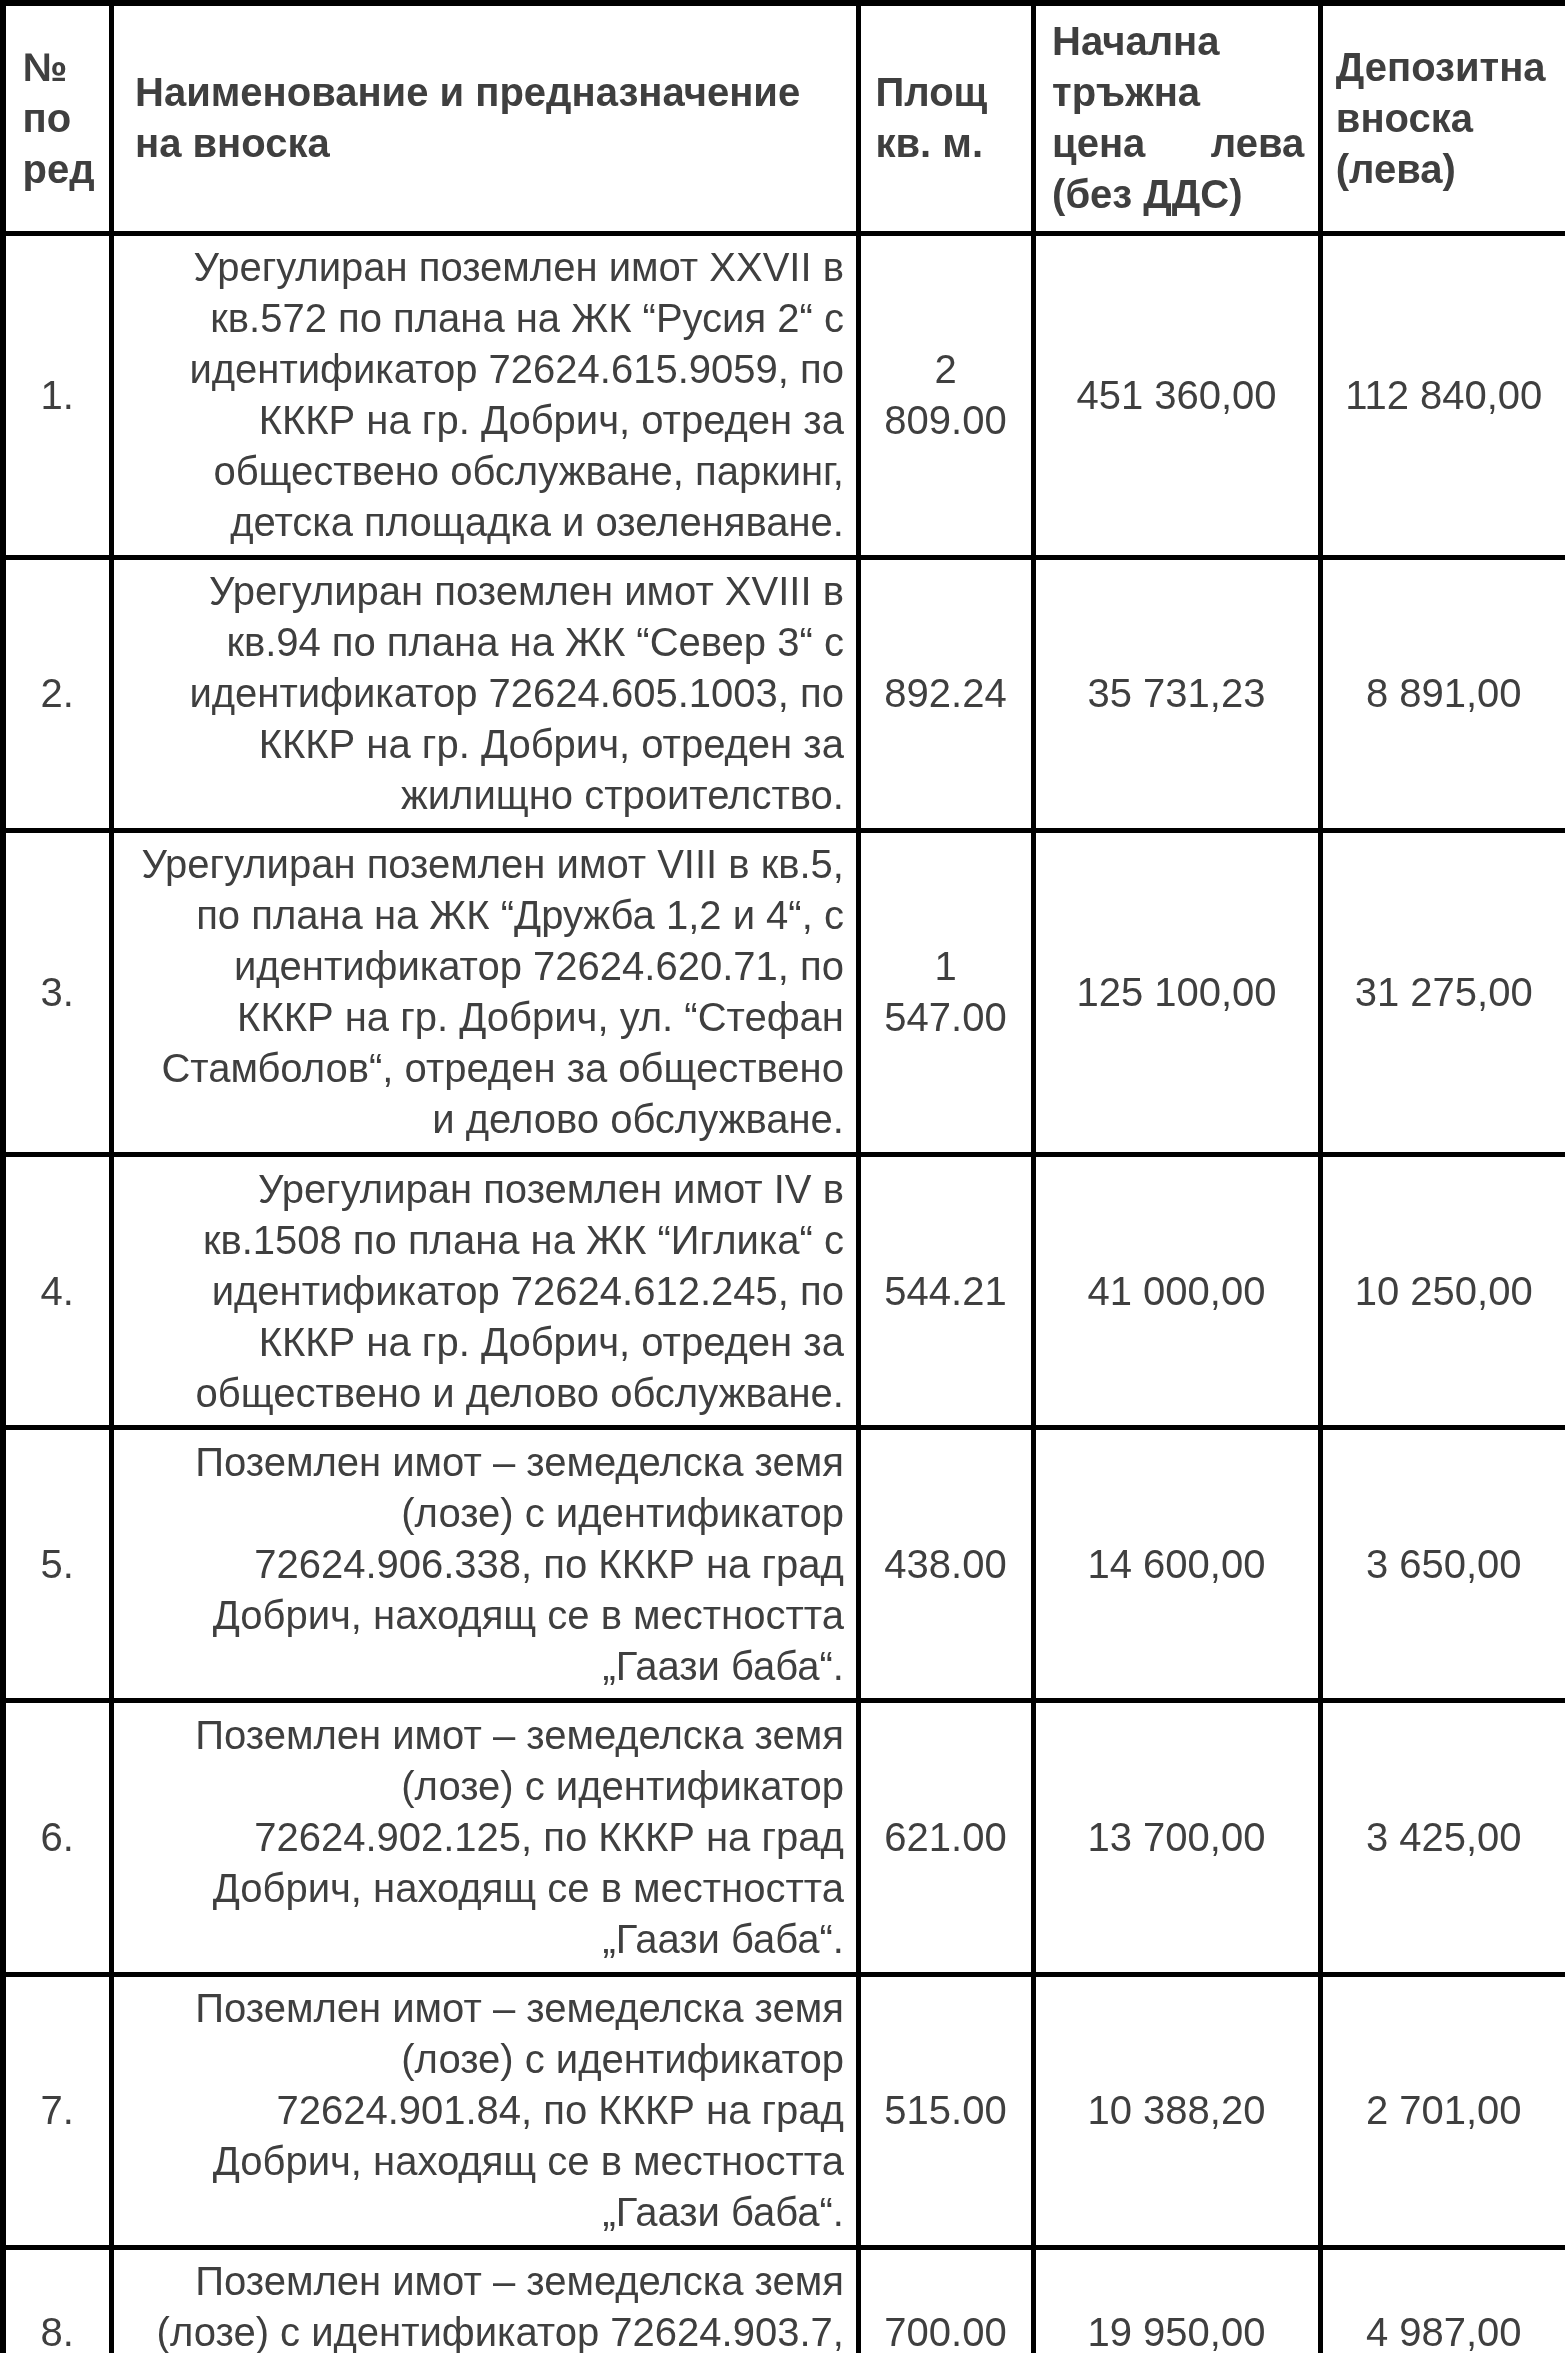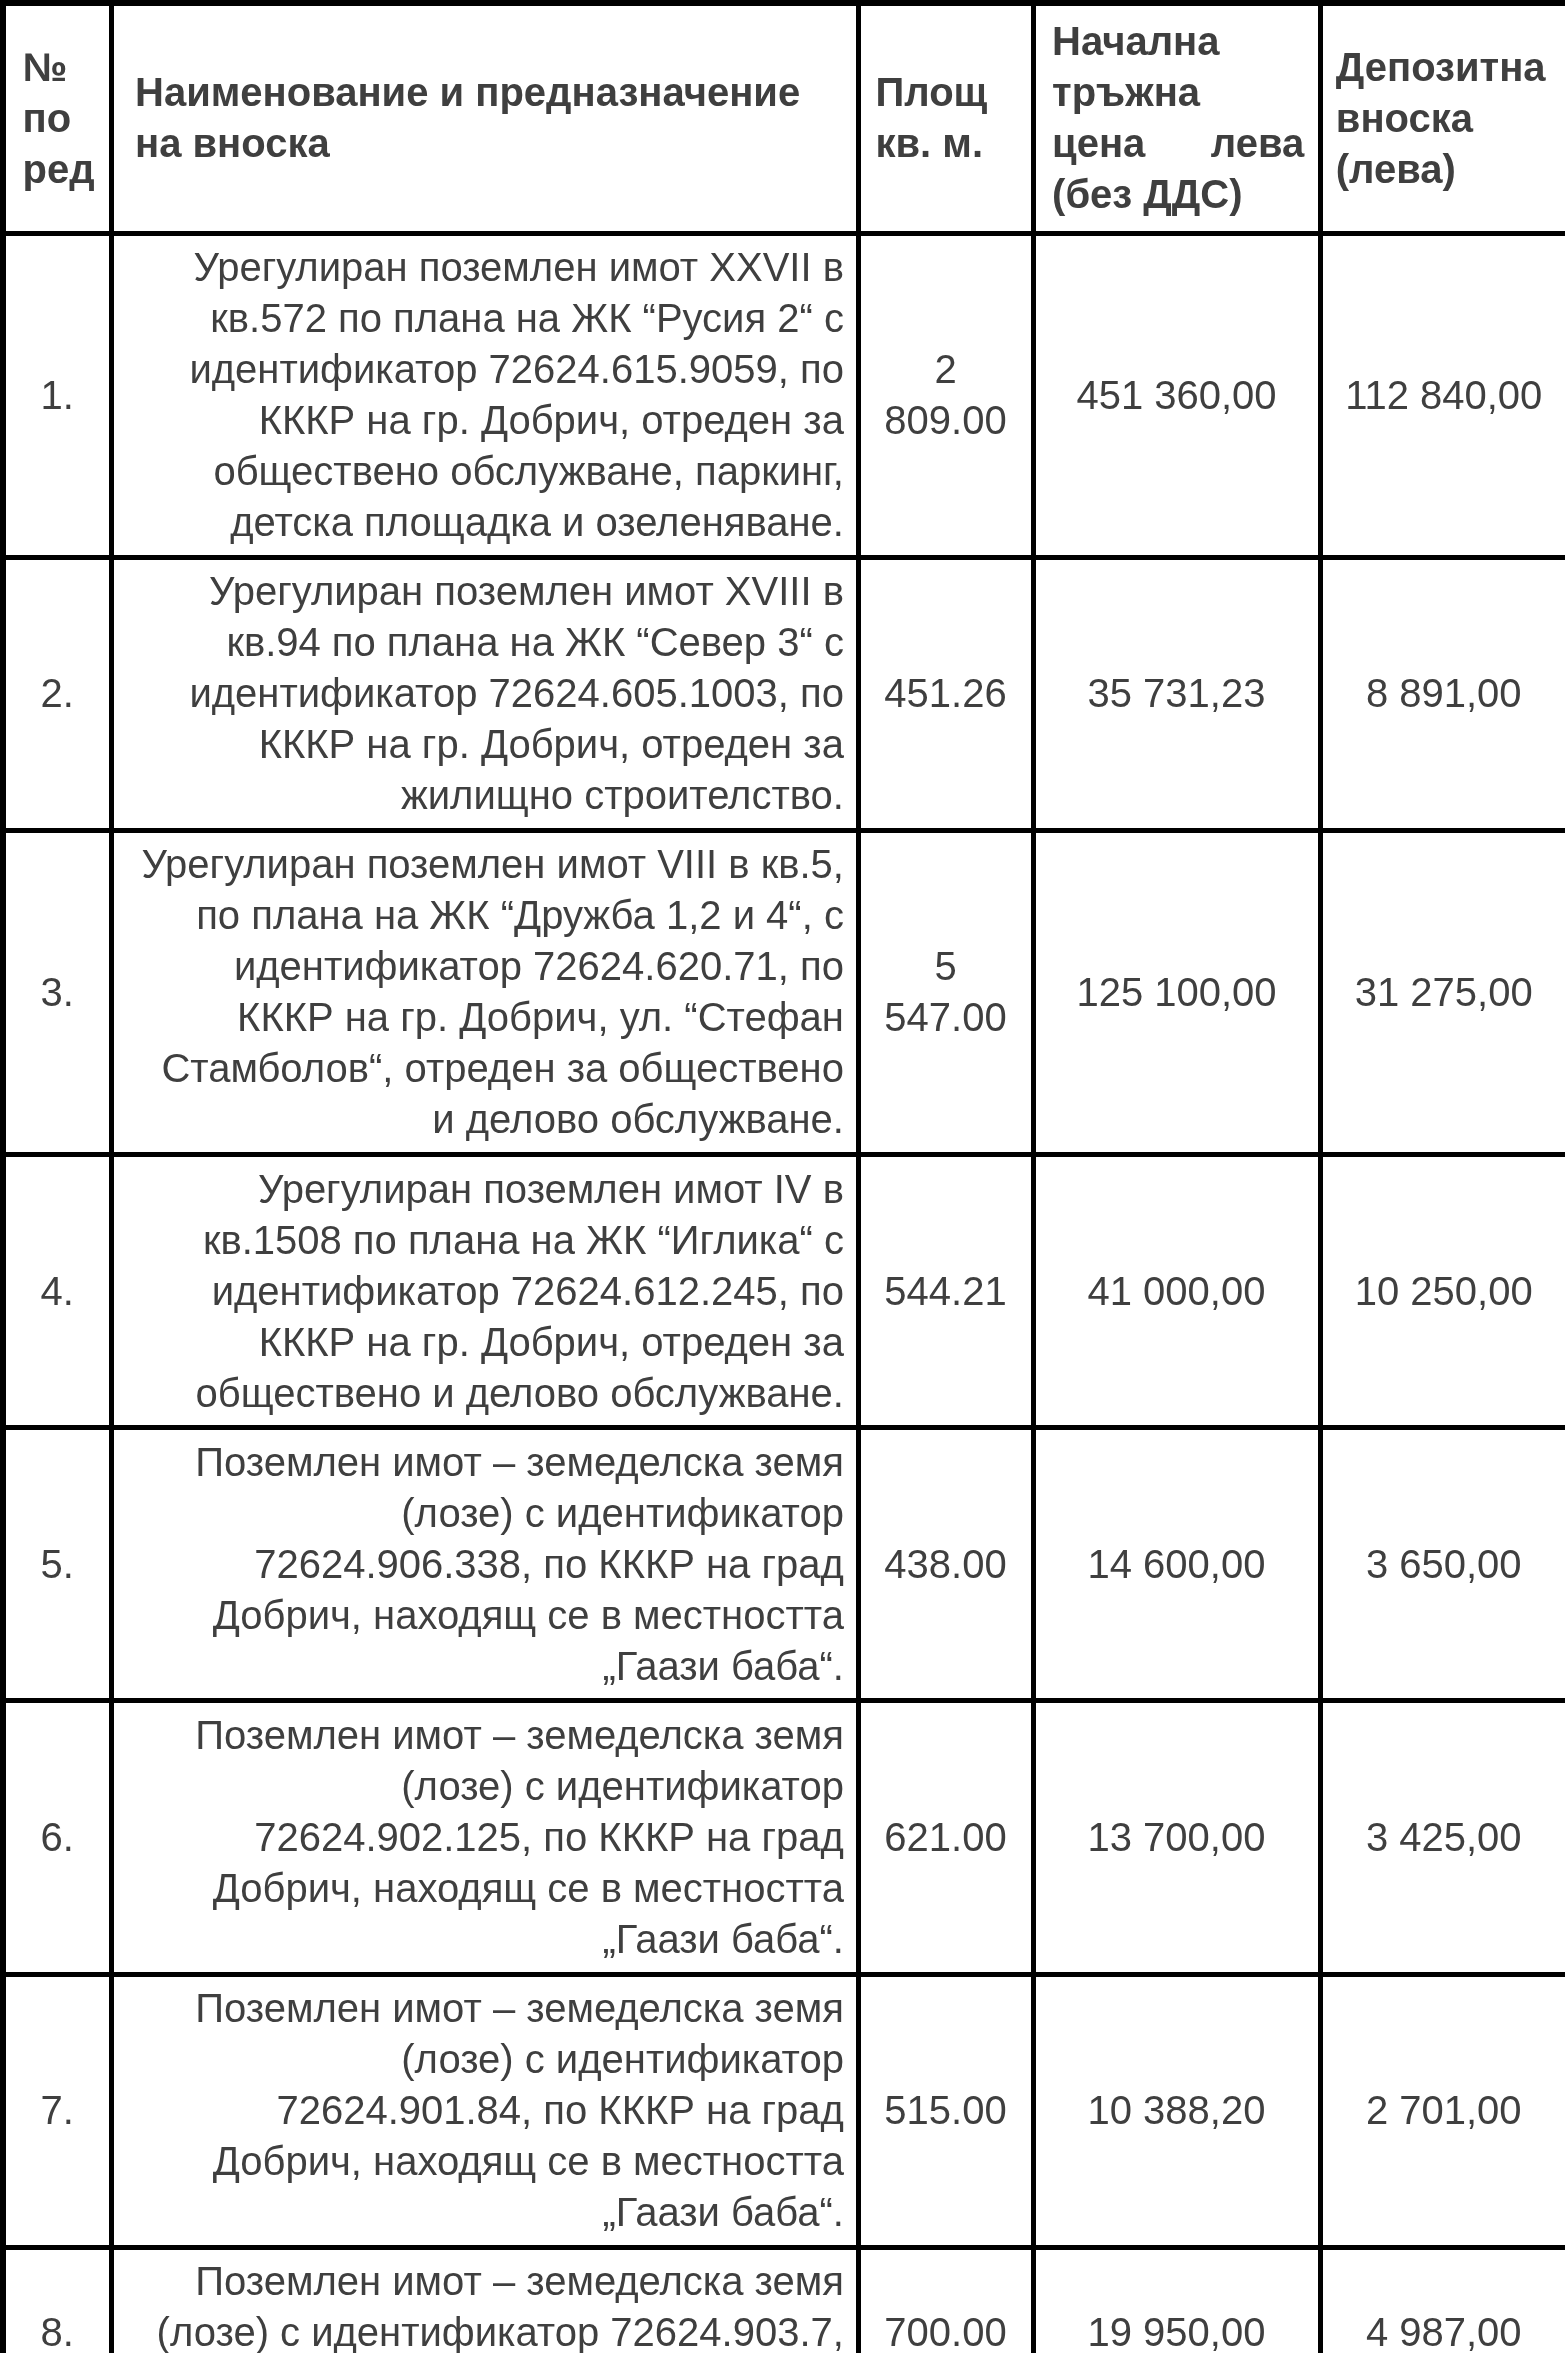--- a/index.html
+++ b/index.html
@@ -84,29 +84,29 @@
     <td class="cell-num">1.</td>
     <td class="cell-name">Урегулиран поземлен имот XXVII в кв.572 по плана на ЖК “Русия 2“ с идентификатор 72624.615.9059, по КККР на гр. Добрич, отреден за обществено обслужване, паркинг, детска площадка и озеленяване.</td>
     <td class="cell-area">2 809.00</td>
     <td class="cell-price">451 360,00</td>
     <td class="cell-deposit">112 840,00</td>
   </tr>
 
   <tr>
     <td class="cell-num">2.</td>
     <td class="cell-name">Урегулиран поземлен имот XVIII в кв.94 по плана на ЖК “Север 3“ с идентификатор 72624.605.1003, по КККР на гр. Добрич, отреден за жилищно строителство.</td>
-    <td class="cell-area">451.26</td>
+    <td class="cell-area">892.24</td>
     <td class="cell-price">35 731,23</td>
     <td class="cell-deposit">8 891,00</td>
   </tr>
 
   <tr>
     <td class="cell-num">3.</td>
     <td class="cell-name">Урегулиран поземлен имот VIII в кв.5, по плана на ЖК “Дружба 1,2 и 4“, с идентификатор 72624.620.71, по КККР на гр. Добрич, ул. “Стефан Стамболов“, отреден за обществено и делово обслужване.</td>
-    <td class="cell-area">5 547.00</td>
+    <td class="cell-area">1 547.00</td>
     <td class="cell-price">125 100,00</td>
     <td class="cell-deposit">31 275,00</td>
   </tr>
 
   <tr>
     <td class="cell-num">4.</td>
     <td class="cell-name">Урегулиран поземлен имот IV в кв.1508 по плана на ЖК “Иглика“ с идентификатор 72624.612.245, по КККР на гр. Добрич, отреден за обществено и делово обслужване.</td>
     <td class="cell-area">544.21</td>
     <td class="cell-price">41 000,00</td>
     <td class="cell-deposit">10 250,00</td>

